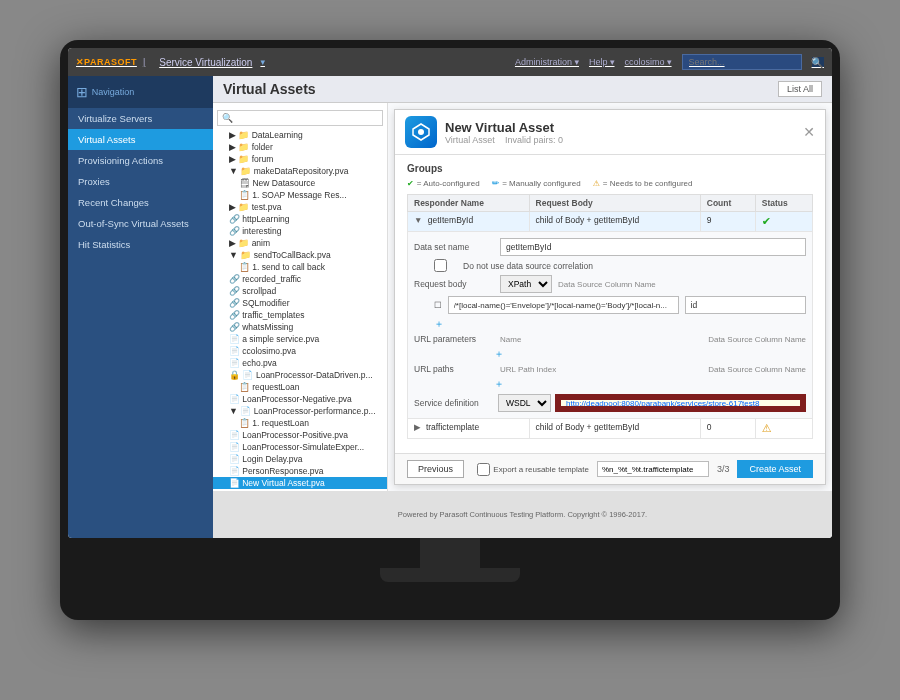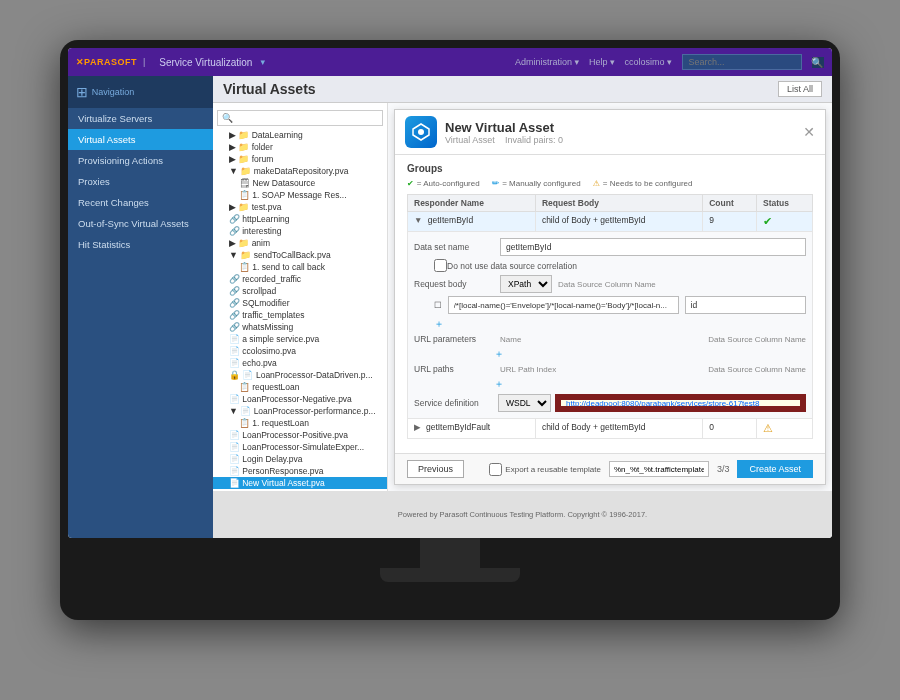--- a/index.html
+++ b/index.html
@@ -51,28 +51,29 @@
     
     .app {
       display: flex;
       flex-direction: column;
       width: 100%;
       height: 100%;
     }
 
     
     .navbar {
-      background: #4c1d95;
+      background: #404040;
       height: 28px;
       display: flex;
       align-items: center;
       justify-content: space-between;
       padding: 0 8px;
       color: #fff;
       flex-shrink: 0;
+      text-decoration: underline;
     }
     .navbar-left {
       display: flex;
       align-items: center;
       gap: 6px;
     }
     .navbar-logo {
       font-size: 9px;
       font-weight: bold;
       color: #fff;
@@ -366,21 +367,21 @@
       height: 18px;
       color: #333;
       flex: 1;
     }
     .form-input-sm {
       width: 60px;
     }
     .checkbox-row {
       display: flex;
       align-items: center;
-      gap: 0;
+      gap: 16px;
       margin: 3px 0 3px 20px;
       font-size: 8.5px;
       color: #555;
     }
 
     
     .service-row {
       display: flex;
       align-items: center;
       gap: 4px;
@@ -446,21 +447,21 @@
       color: #555;
       display: flex;
       align-items: center;
       gap: 3px;
     }
     .template-input {
       border: 1px solid #bbb;
       font-size: 8px;
       padding: 1px 4px;
       height: 16px;
-      width: 100px;
+      width: 112px;
     }
 
     
     .status-check { color: #2a2; font-size: 11px; }
     .status-warn { color: #e0a020; font-size: 11px; }
 
     
     .footer-bar {
       background: #e0e0e0;
       text-align: center;
@@ -677,21 +678,21 @@
                               <option>REST</option>
                             </select>
                             <input class="service-url" type="text" value="http://deadpool:8080/parabank/services/store-617test8" style="">
                           </div>
                         </td>
                       </tr>
 
                       <tr>
                         <td>
                           <span class="expand-btn">▶</span>
-                          <span>getItemByIdFault</span>
+                          <span>traffictemplate</span>
                         </td>
                         <td>child of Body + getItemById</td>
                         <td>0</td>
                         <td><span class="status-warn">⚠</span></td>
                       </tr>
                     </tbody>
                   </table>
                 </div>
 
                 <div class="dialog-footer">

